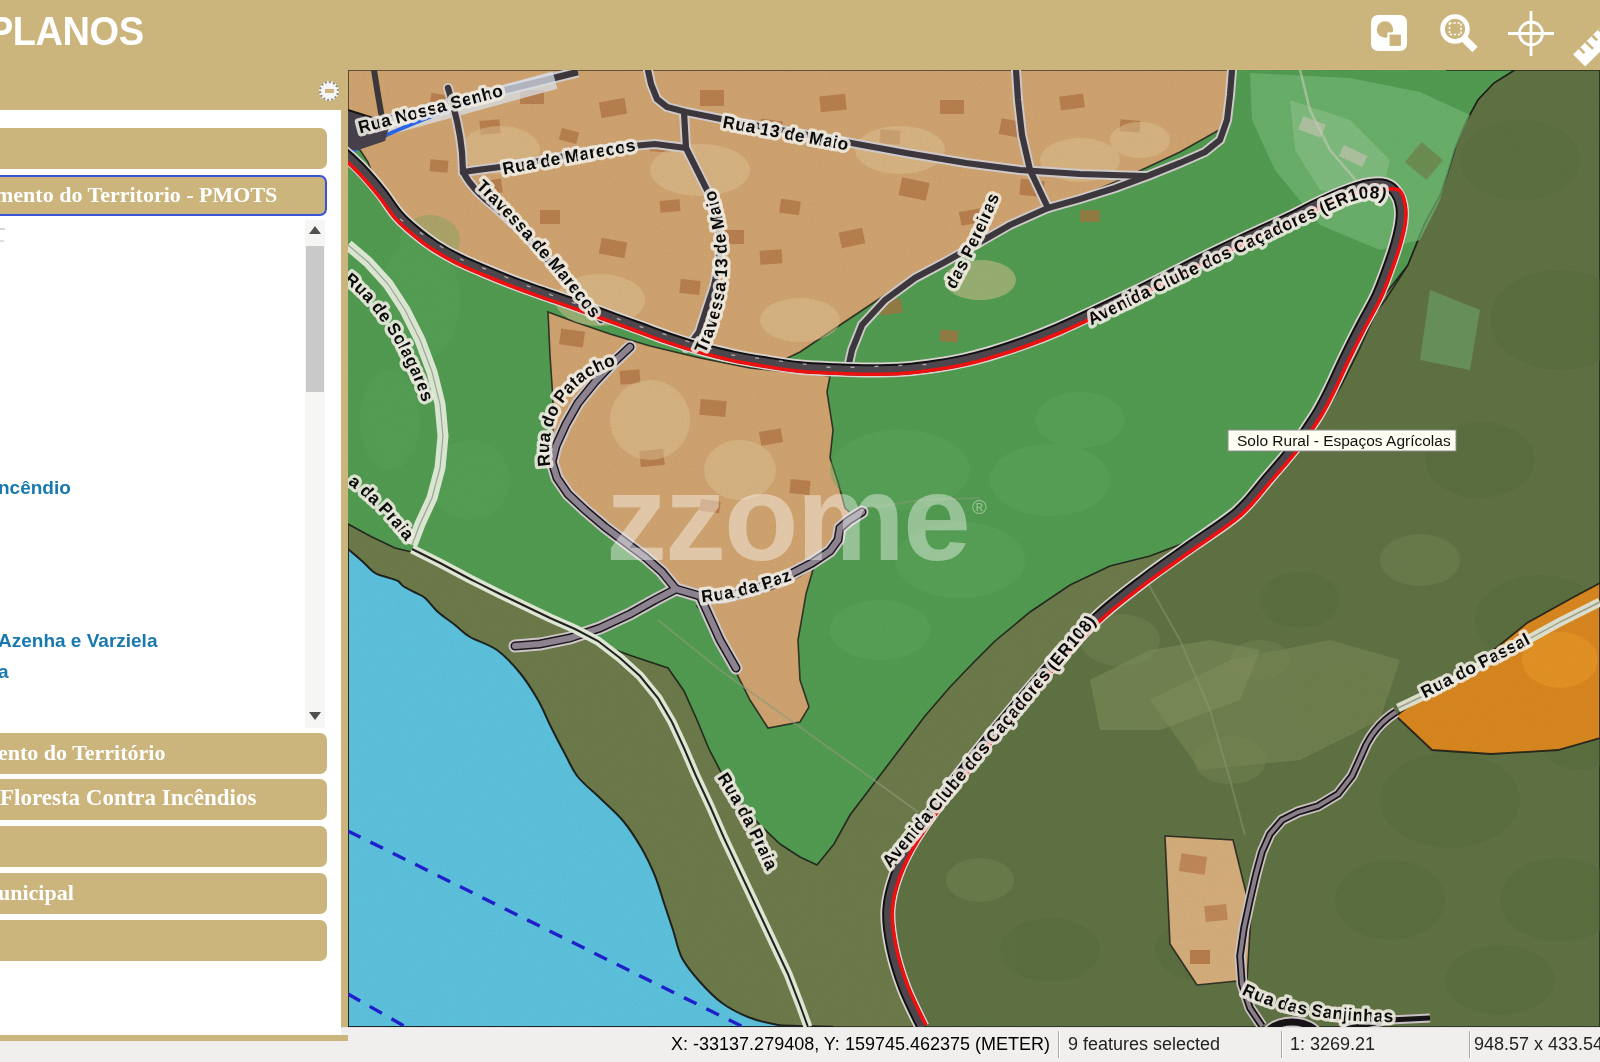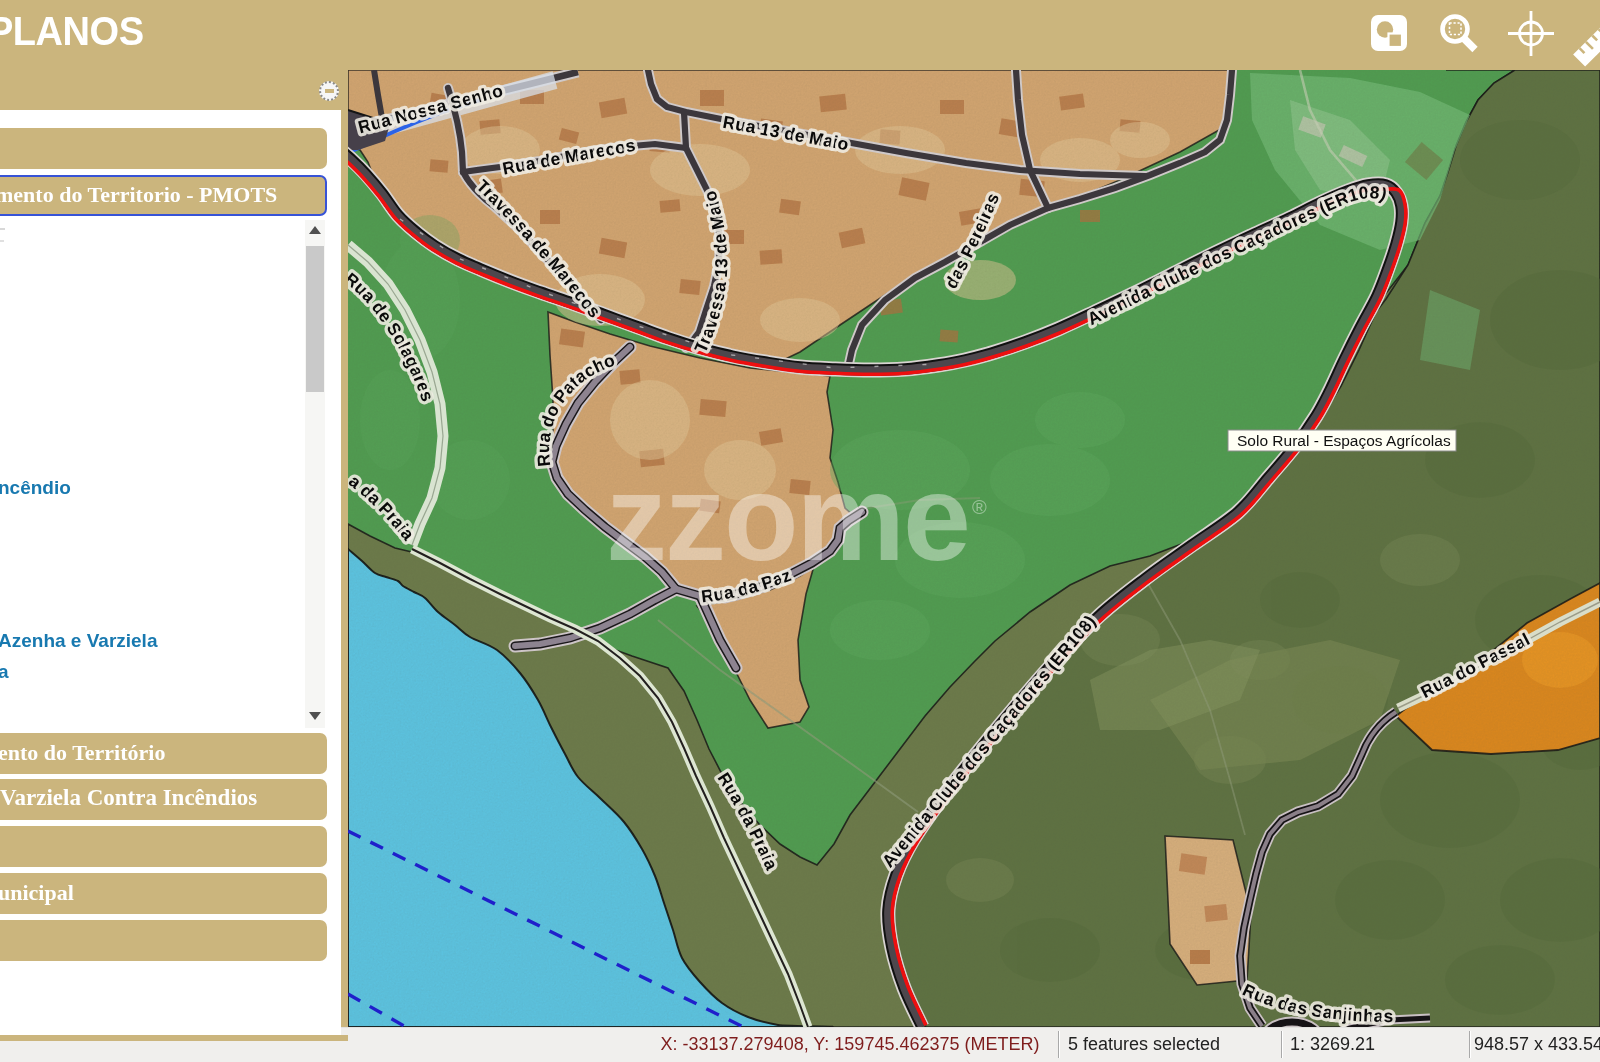--- a/index.html
+++ b/index.html
@@ -295,23 +295,23 @@
 <div class="abs" style="left:0;top:1027px;width:1600px;height:35px;font-size:18px;color:#222;">
 </div>
 
   <div class="abs" style="left:1058px;top:1031px;width:1px;height:27px;background:#a9a9a9;"></div>
   <div class="abs" style="left:1059px;top:1031px;width:1px;height:27px;background:#ffffff;"></div>
   <div class="abs" style="left:1281px;top:1031px;width:1px;height:27px;background:#a9a9a9;"></div>
   <div class="abs" style="left:1282px;top:1031px;width:1px;height:27px;background:#ffffff;"></div>
   <div class="abs" style="left:1469px;top:1031px;width:1px;height:27px;background:#a9a9a9;"></div>
   <div class="abs" style="left:1470px;top:1031px;width:1px;height:27px;background:#ffffff;"></div>
 
-  <div class="abs" style="left:650px;top:1034px;width:400px;text-align:center;font-size:18px;color:#7f1d1d;">X: -33137.279408, Y: 159745.462375 (METER)</div>
-
-  <div class="abs" style="left:1068px;top:1034px;font-size:18px;color:#222;">5 features selected</div>
+  <div class="abs" style="left:650px;top:1034px;width:400px;text-align:right;font-size:18px;color:#000000;">X: -33137.279408, Y: 159745.462375 (METER)</div>
+
+  <div class="abs" style="left:1068px;top:1034px;font-size:18px;color:#222;">9 features selected</div>
 
   <div class="abs" style="left:1290px;top:1034px;font-size:18px;color:#222;">1: 3269.21</div>
 
   <div class="abs" style="left:1474px;top:1034px;white-space:nowrap;font-size:18px;color:#222;">948.57 x 433.54 (met</div>
 
 <div class="abs" style="left:0;top:110px;width:341px;height:925px;background:#ffffff;"></div>
 
 <div class="abs" style="left:0;top:1035px;width:348px;height:6px;background:#cbb57d;"></div>
 
 <div class="abs" style="left:319px;top:81px;width:20px;height:20px;border-radius:50%;background:#f6f6f6;border:2px dotted #8a8a8a;box-sizing:border-box;"></div>
@@ -333,20 +333,20 @@
 
 <div class="abs" style="left:305px;top:220px;width:20px;height:508px;background:#f6f6f4;"></div>
 <div class="abs" style="left:306px;top:246px;width:18px;height:146px;background:#c9c9c9;"></div>
 <div class="abs" style="left:309px;top:226px;width:0;height:0;border-left:6px solid transparent;border-right:6px solid transparent;border-bottom:8px solid #505050;"></div>
 <div class="abs" style="left:309px;top:712px;width:0;height:0;border-left:6px solid transparent;border-right:6px solid transparent;border-top:8px solid #505050;"></div>
 
 <div class="abs" style="left:-20px;top:733px;width:347px;height:41px;background:#cbb57d;border-radius:7px;"></div>
 <div class="abs" style="left:-2px;top:740px;font-family:'Liberation Serif',serif;font-weight:bold;font-size:22px;color:#ffffff;">ento do Território</div>
 
 <div class="abs" style="left:-20px;top:779px;width:347px;height:41px;background:#cbb57d;border-radius:7px;"></div>
-<div class="abs" style="left:0px;top:785px;font-family:'Liberation Serif',serif;font-weight:bold;font-size:23px;color:#ffffff;">Varziela Contra Incêndios</div>
+<div class="abs" style="left:0px;top:785px;font-family:'Liberation Serif',serif;font-weight:bold;font-size:23px;color:#ffffff;">Floresta Contra Incêndios</div>
 
 <div class="abs" style="left:-20px;top:826px;width:347px;height:41px;background:#cbb57d;border-radius:7px;"></div>
 
 <div class="abs" style="left:-20px;top:873px;width:347px;height:41px;background:#cbb57d;border-radius:7px;"></div>
 <div class="abs" style="left:-2px;top:880px;font-family:'Liberation Serif',serif;font-weight:bold;font-size:22px;color:#ffffff;">unicipal</div>
 
 <div class="abs" style="left:-20px;top:920px;width:347px;height:41px;background:#cbb57d;border-radius:7px;"></div>
 
 </body></html>

